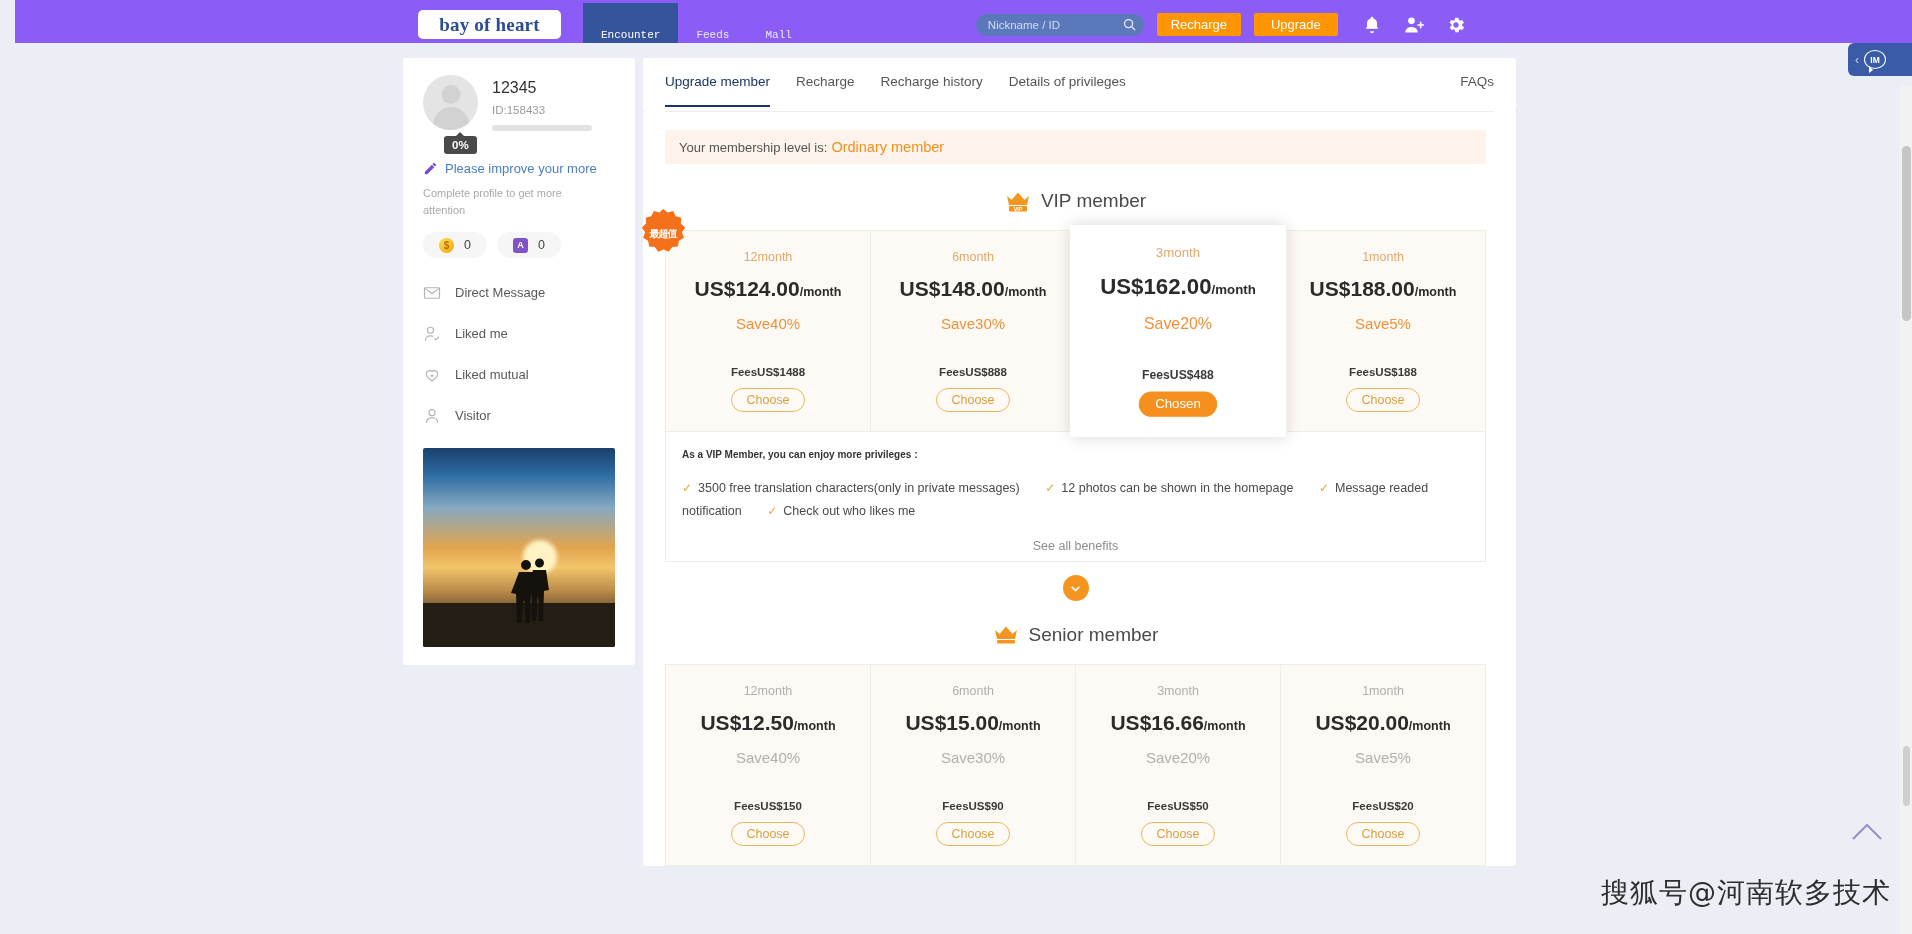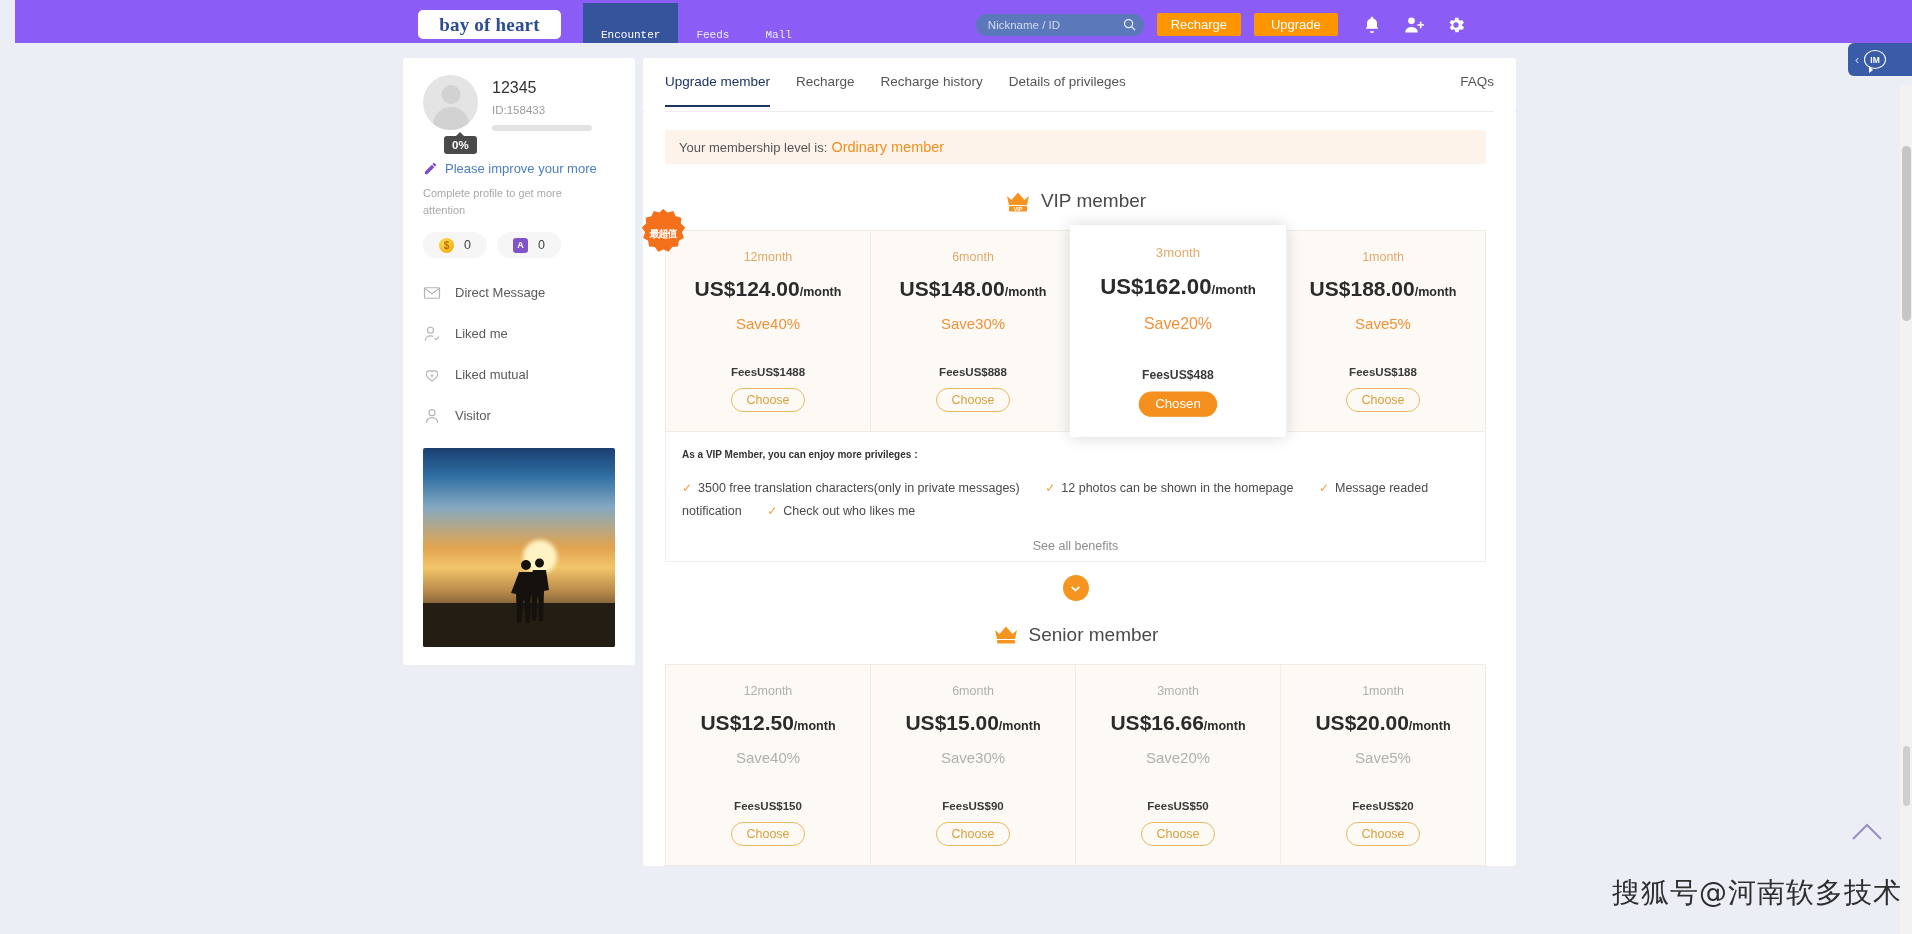--- a/index.html
+++ b/index.html
@@ -222,21 +222,21 @@
     content: ""; position: absolute; left: 4px; bottom: -5px;
     border-left: 4px solid #ffffff; border-top: 4px solid transparent;
     border-bottom: 3px solid transparent;
   }
   .back-top {
     position: absolute; right: 22px; bottom: 82px; width: 46px; height: 40px;
     display: flex; align-items: center; justify-content: center; cursor: pointer;
   }
   .back-top svg { width: 34px; height: 22px; color: #9a8dc4; }
   .watermark {
-    position: absolute; right: 10px; bottom: 22px;
+    position: absolute; right: 21px; bottom: 22px;
     font-size: 28px; color: #2e2e2e; letter-spacing: 1px;
     font-family: "DejaVu Sans", sans-serif; white-space: nowrap;
   }
   .scrollbar {
     position: absolute; right: 0; top: 43px; width: 12px; height: 891px; background: #f2f2f2;
   }
   .scroll-thumb {
     position: absolute; right: 1px; top: 60px; width: 9px; height: 175px;
     background: #c6c6c6; border-radius: 5px;
   }

